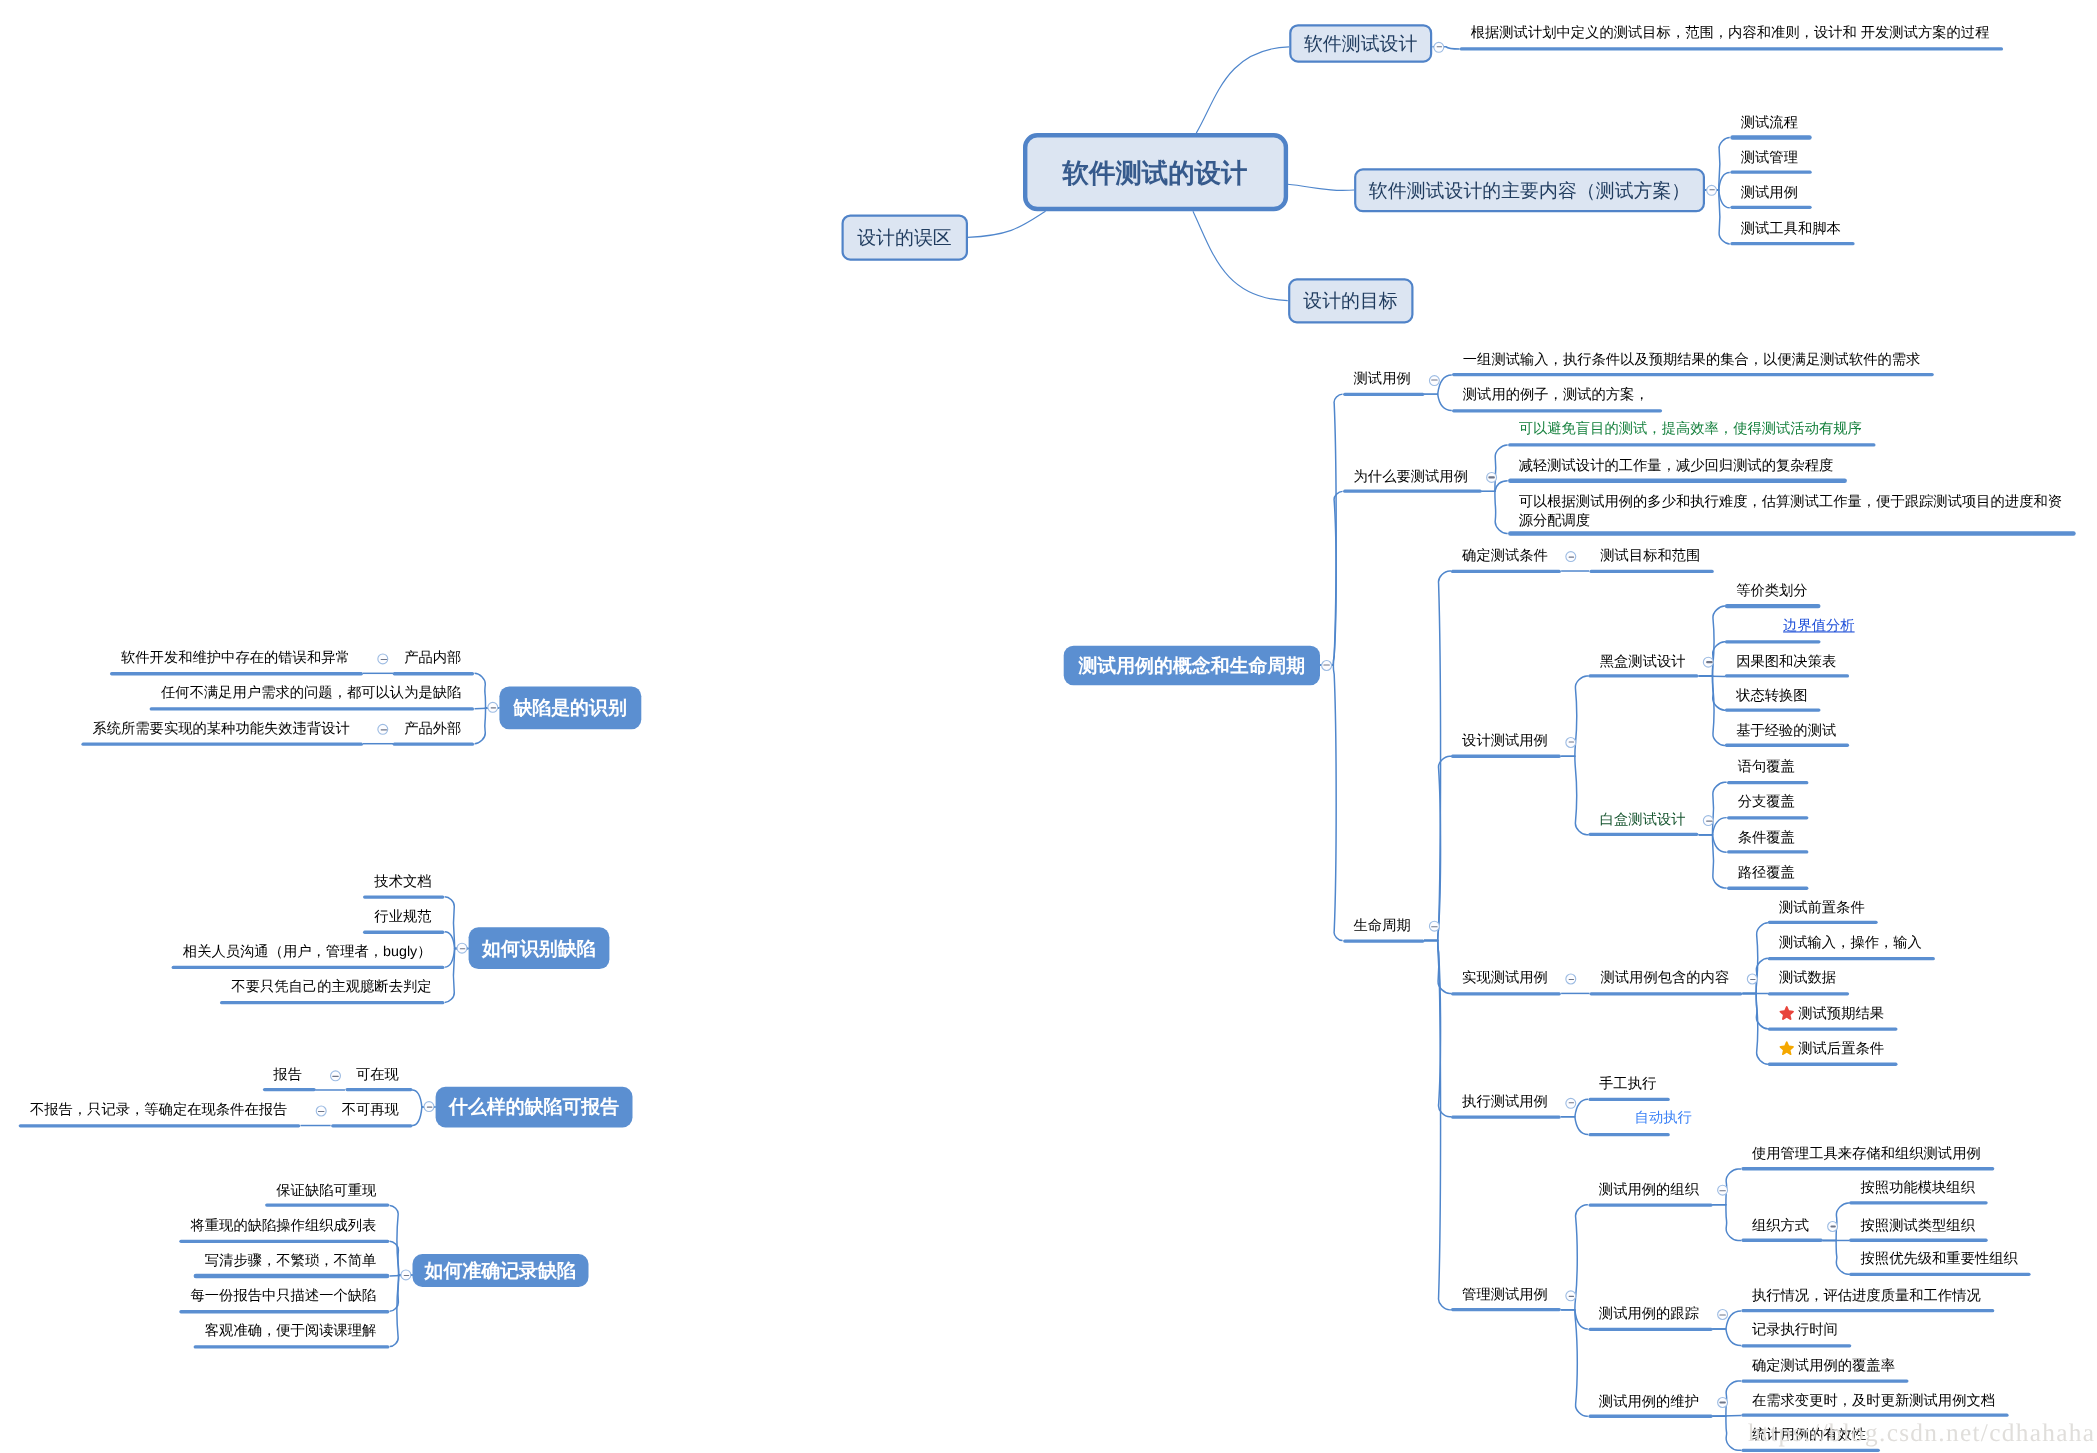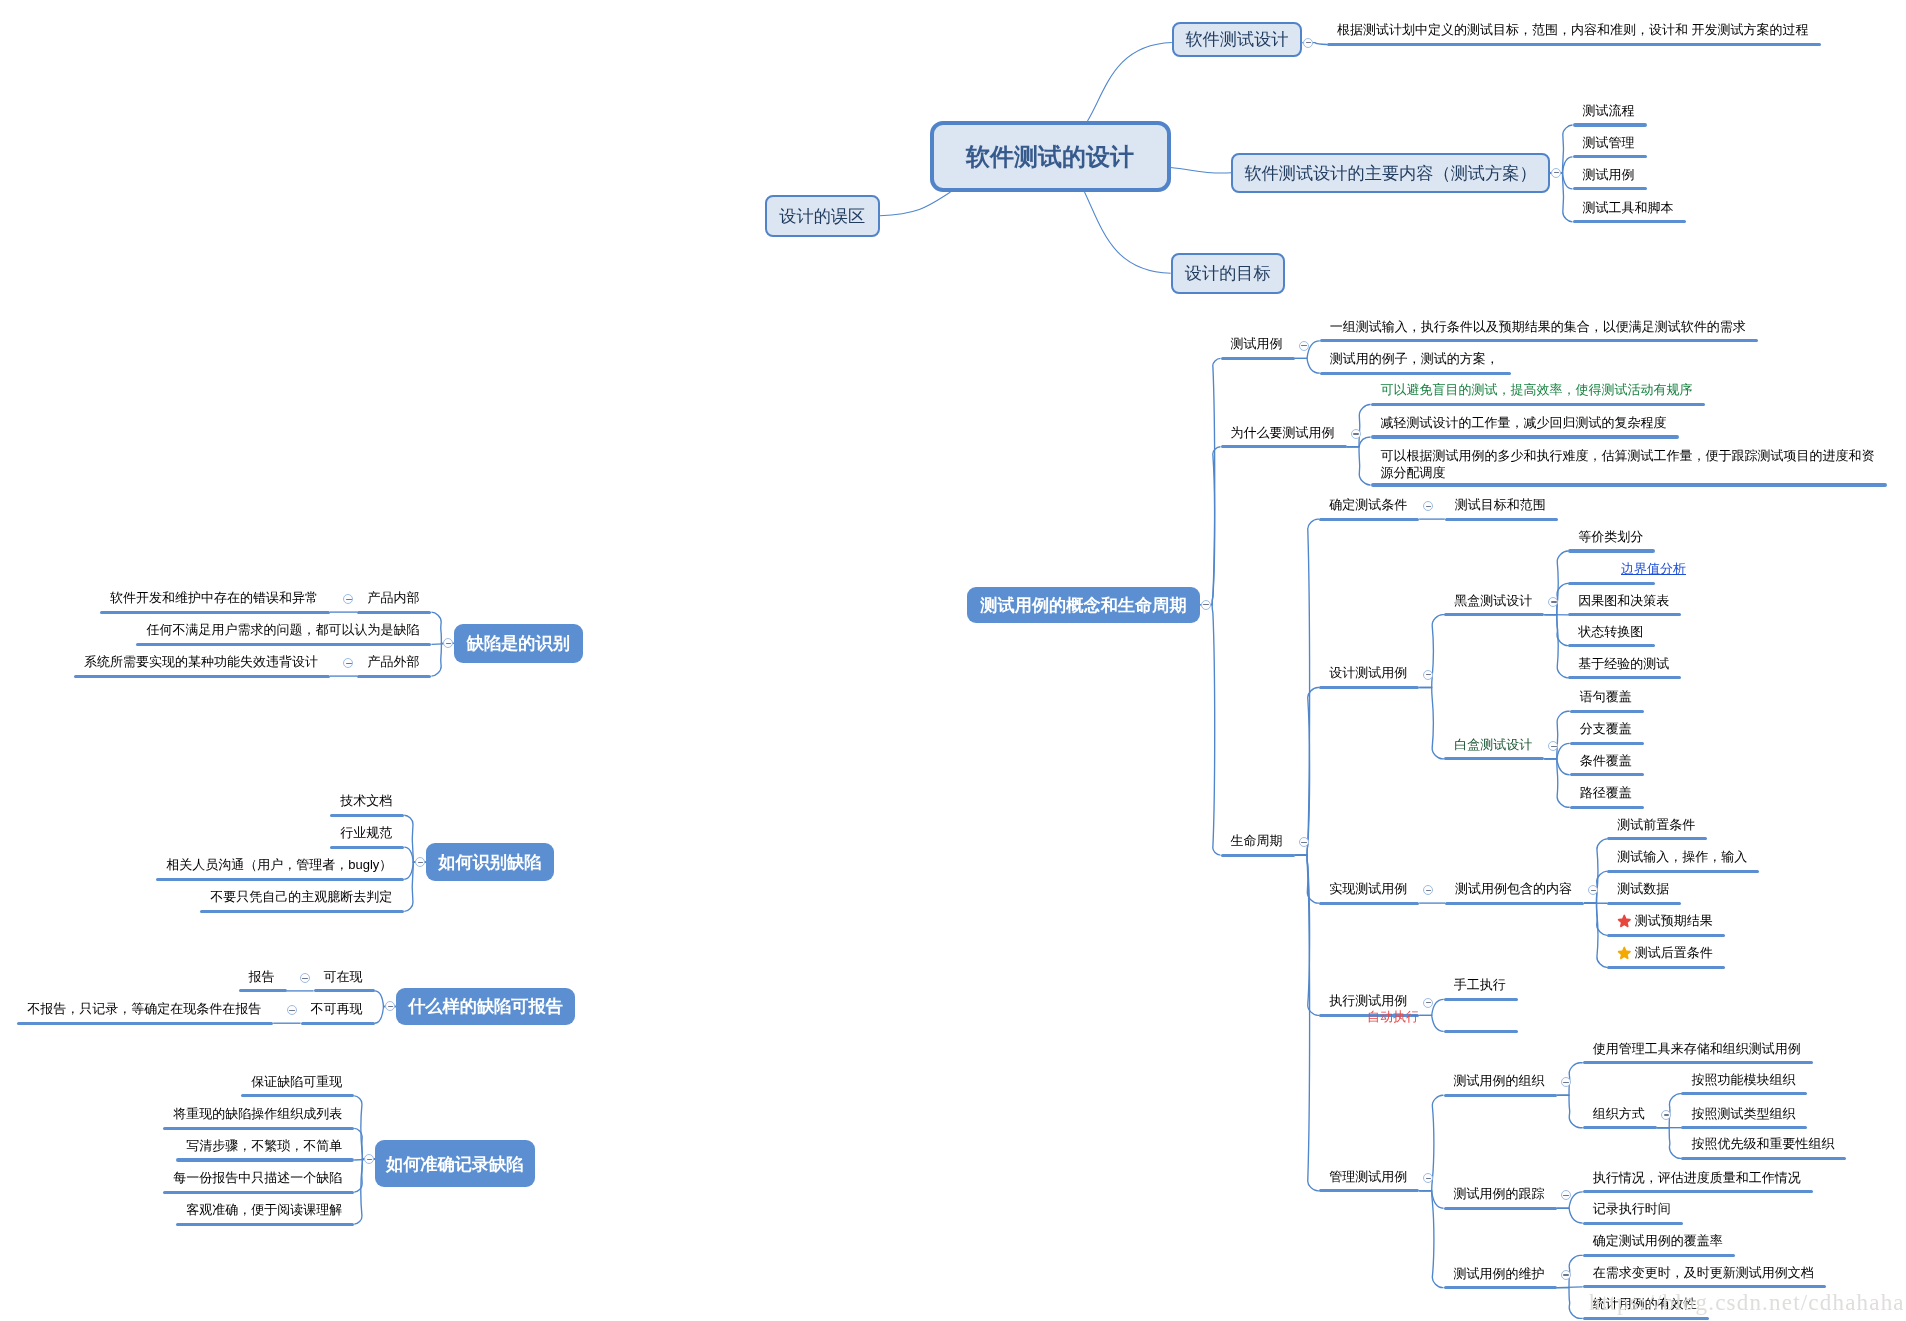--- a/index.html
+++ b/index.html
@@ -236,21 +236,21 @@
 <div class="nd plain" id="n_ic4" style="left: 1617.2px; top: 912.24px; font-size: 13px; line-height: 17px; color: rgb(0, 0, 0); visibility: visible;"><svg class="star" width="14.6" height="14" viewBox="0 0 24 23">
           <path d="M12 1 C12.6 1 13 1.4 13.3 2.1 L15.5 7.4 L21.2 7.9 C22 8 22.5 8.3 22.7 8.9 C22.9 9.5 22.6 10 22 10.5 L17.7 14.3 L19 19.9 C19.2 20.7 19 21.2 18.5 21.5 C18 21.8 17.4 21.7 16.8 21.3 L12 18.3 L7.2 21.3 C6.6 21.7 6 21.8 5.5 21.5 C5 21.2 4.8 20.7 5 19.9 L6.3 14.3 L2 10.5 C1.4 10 1.1 9.5 1.3 8.9 C1.5 8.3 2 8 2.8 7.9 L8.5 7.4 L10.7 2.1 C11 1.4 11.4 1 12 1 Z" fill="#e8453c"></path>
         </svg><span>测试预期结果</span></div>
 <div class="ul" id="u_ic5" style="left: 1607.2px; top: 965.8px; width: 118px; background: rgb(91, 143, 209); visibility: visible;"></div>
 <div class="nd plain" id="n_ic5" style="left: 1617.2px; top: 944.34px; font-size: 13px; line-height: 17px; color: rgb(0, 0, 0); visibility: visible;"><svg class="star" width="14.6" height="14" viewBox="0 0 24 23">
           <path d="M12 1 C12.6 1 13 1.4 13.3 2.1 L15.5 7.4 L21.2 7.9 C22 8 22.5 8.3 22.7 8.9 C22.9 9.5 22.6 10 22 10.5 L17.7 14.3 L19 19.9 C19.2 20.7 19 21.2 18.5 21.5 C18 21.8 17.4 21.7 16.8 21.3 L12 18.3 L7.2 21.3 C6.6 21.7 6 21.8 5.5 21.5 C5 21.2 4.8 20.7 5 19.9 L6.3 14.3 L2 10.5 C1.4 10 1.1 9.5 1.3 8.9 C1.5 8.3 2 8 2.8 7.9 L8.5 7.4 L10.7 2.1 C11 1.4 11.4 1 12 1 Z" fill="#f5a800"></path>
         </svg><span>测试后置条件</span></div>
 <div class="ul" id="u_ex1" style="left: 1443.7px; top: 997.8px; width: 74px; background: rgb(91, 143, 209); visibility: visible;"></div>
 <div class="nd plain" id="n_ex1" style="left: 1453.7px; top: 976.34px; font-size: 13px; line-height: 17px; color: rgb(0, 0, 0); visibility: visible;"><span>手工执行</span></div>
 <div class="ul" id="u_ex2" style="left: 1443.7px; top: 1029.7px; width: 74px; background: rgb(91, 143, 209); visibility: visible;"></div>
-<div class="nd plain" id="n_ex2" style="left: 1367px; top: 1008.24px; font-size: 13px; line-height: 17px; color: #ef4444; visibility: visible;"><span>自动执行</span></div>
+<div class="nd plain" id="n_ex2" style="left: 1486px; top: 1008.24px; font-size: 13px; line-height: 17px; color: #3b82f6; visibility: visible; font-family: Liberation Mono, monospace;"><span>自动执行</span></div>
 <div class="ul" id="u_m1" style="left: 1443.5px; top: 1093.6px; width: 113px; background: rgb(91, 143, 209); visibility: visible;"></div>
 <div class="nd plain" id="n_m1" style="left: 1453.5px; top: 1072.14px; font-size: 13px; line-height: 17px; color: rgb(0, 0, 0); visibility: visible;"><span>测试用例的组织</span></div>
 <div class="tog" id="t_m1" style="left: 1560.5px; top: 1077.4px; visibility: visible;">
         <i></i>
       </div>
 <div class="ul" id="u_m2" style="left: 1443.5px; top: 1206.6px; width: 113px; background: rgb(91, 143, 209); visibility: visible;"></div>
 <div class="nd plain" id="n_m2" style="left: 1453.5px; top: 1185.14px; font-size: 13px; line-height: 17px; color: rgb(0, 0, 0); visibility: visible;"><span>测试用例的跟踪</span></div>
 <div class="tog" id="t_m2" style="left: 1560.5px; top: 1190.4px; visibility: visible;">
         <i></i>
       </div>
@@ -331,21 +331,21 @@
       </div>
 <div class="ul" id="u_bg2" style="left: 300.6px; top: 1021.6px; width: 74px; background: rgb(91, 143, 209); visibility: visible;"></div>
 <div class="nd plain" id="n_bg2" style="left: 310.6px; top: 1000.14px; font-size: 13px; line-height: 17px; color: rgb(0, 0, 0); visibility: visible;"><span>不可再现</span></div>
 <div class="tog" id="t_bg2" style="left: 286.6px; top: 1005.4px; visibility: visible;">
         <i></i>
       </div>
 <div class="ul" id="u_bg1a" style="left: 238.5px; top: 989.3px; width: 48px; background: rgb(91, 143, 209); visibility: visible;"></div>
 <div class="nd plain" id="n_bg1a" style="left: 248.5px; top: 967.84px; font-size: 13px; line-height: 17px; color: rgb(0, 0, 0); visibility: visible;"><span>报告</span></div>
 <div class="ul" id="u_bg2a" style="left: 17.2px; top: 1021.6px; width: 256px; background: rgb(91, 143, 209); visibility: visible;"></div>
 <div class="nd plain" id="n_bg2a" style="left: 27.2px; top: 1000.14px; font-size: 13px; line-height: 17px; color: rgb(0, 0, 0); visibility: visible;"><span>不报告，只记录，等确定在现条件在报告</span></div>
-<div class="chip" id="n_jl" style="left: 374.9px; top: 1140.2px; width: 159.7px; height: 47px; font-size: 17.2px; visibility: visible;">
+<div class="chip" id="n_jl" style="left: 374.9px; top: 1140.2px; width: 159.7px; height: 30px; font-size: 17.2px; visibility: visible;">
         <span>如何准确记录缺陷</span>
       </div>
 <div class="tog" id="t_jl" style="left: 363.9px; top: 1154.1px; visibility: visible;">
         <i></i>
       </div>
 <div class="ul" id="u_jl1" style="left: 241.2px; top: 1094.3px; width: 113px; background: rgb(91, 143, 209); visibility: visible;"></div>
 <div class="nd plain" id="n_jl1" style="left: 251.2px; top: 1072.84px; font-size: 13px; line-height: 17px; color: rgb(0, 0, 0); visibility: visible;"><span>保证缺陷可重现</span></div>
 <div class="ul" id="u_jl2" style="left: 163.2px; top: 1126.8px; width: 191px; background: rgb(91, 143, 209); visibility: visible;"></div>
 <div class="nd plain" id="n_jl2" style="left: 173.2px; top: 1105.34px; font-size: 13px; line-height: 17px; color: rgb(0, 0, 0); visibility: visible;"><span>将重现的缺陷操作组织成列表</span></div>
 <div class="ul" id="u_jl3" style="left: 176.2px; top: 1158.4px; width: 178px; background: rgb(91, 143, 209); visibility: visible;"></div>

